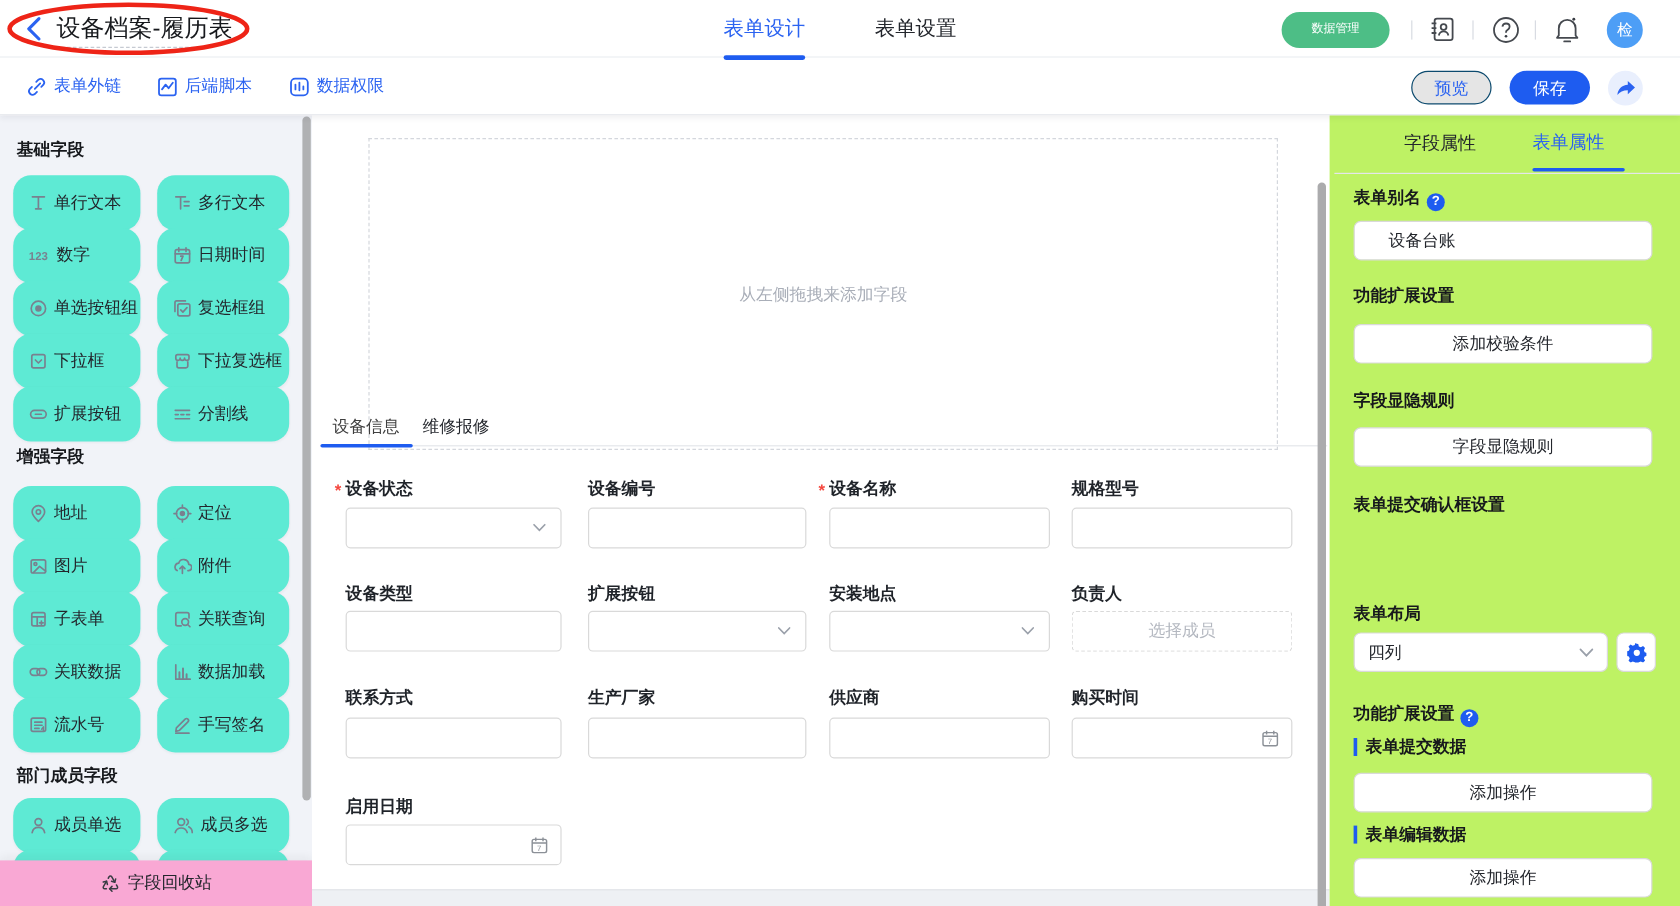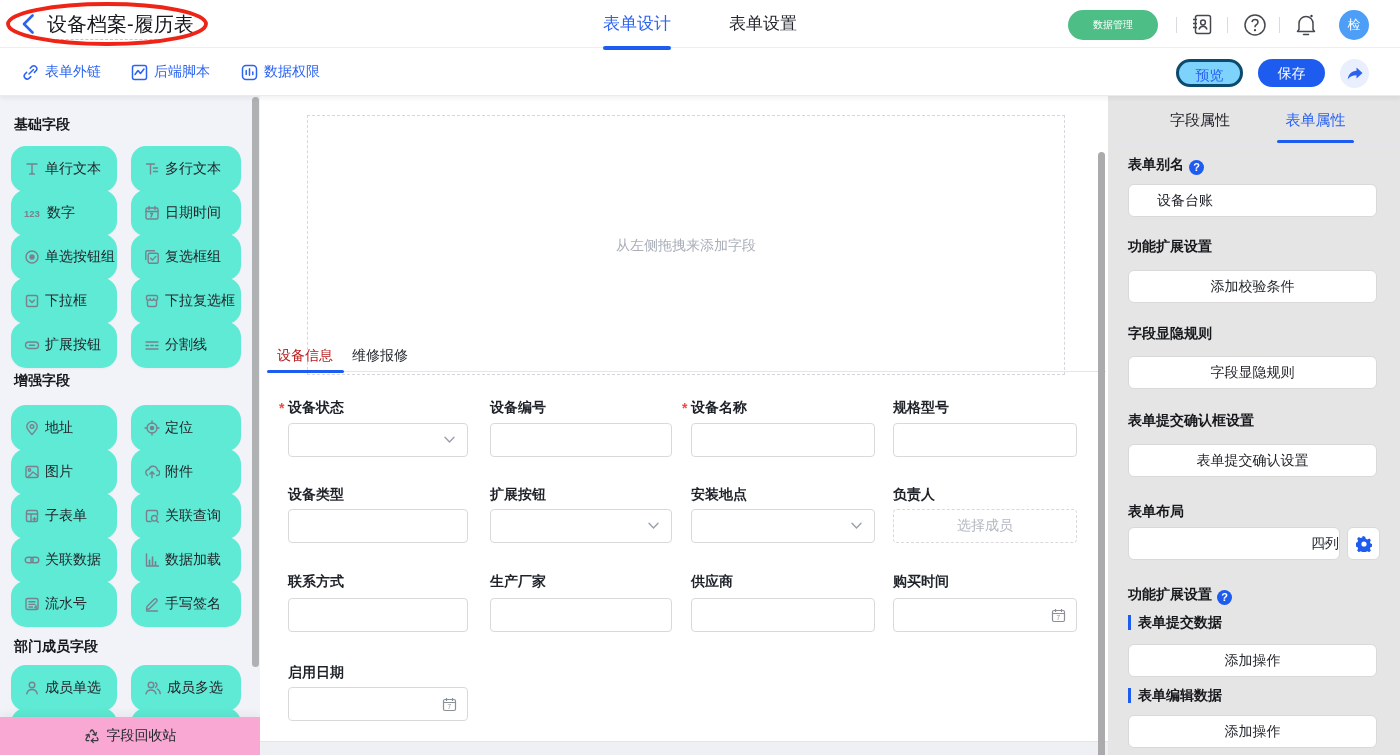--- a/index.html
+++ b/index.html
@@ -16,55 +16,55 @@
   #ttab1:after { content:""; position:absolute; left:0; bottom:-2px; width:68px; height:4px; background:#1e5cf0; border-radius:2px;}
   #ttab2 { left:729px; width:68px; text-align:center; color:#23262c; }
   #btn-green { position:absolute; left:1068px; top:10px; width:90px; height:30px; border-radius:15px; background:#4dbe86; color:#fff; font-size:10px; text-align:center; line-height:30px; }
   .vsep { position:absolute; top:17px; width:1px; height:16px; background:#d8dbe2; }
   .topicon { position:absolute; top:13px; }
   #avatar { position:absolute; left:1339px; top:10px; width:30px; height:30px; border-radius:50%; background:#4d9ef6; color:#fff; font-size:13px; text-align:center; line-height:30px; }
   
   #toolbar { position:absolute; left:0; top:48px; width:1400px; height:48px; background:#fff; border-bottom:1px solid #e9ebef; box-shadow:0 2px 5px rgba(25,35,61,.07); z-index:20; }
   .tlink { position:absolute; top:0; height:48px; display:flex; align-items:center; color:#2b63f1; font-size:14px; }
   .tlink svg { margin-right:6px; }
-  #prevbtn { position:absolute; left:1176px; top:11px; width:67px; height:28px; border:3px solid #0c4a6e; border-radius:14px; color:#2b63f1; font-size:14px; text-align:center; line-height:26px; background:#7dd3fc; }
+  #prevbtn { position:absolute; left:1176px; top:11px; width:67px; height:28px; border:1px solid #0c4a6e; border-radius:14px; color:#2b63f1; font-size:14px; text-align:center; line-height:26px; background:#e5e5e5; }
   #savebtn { position:absolute; left:1258px; top:11px; width:67px; height:28px; border-radius:14px; background:#1e5cf0; color:#fff; font-size:14px; text-align:center; line-height:28px; }
   #sharebtn { position:absolute; left:1340px; top:11px; width:29px; height:29px; border-radius:50%; background:#e9effd; display:flex; align-items:center; justify-content:center; }
   
   #sidebar { position:absolute; left:0; top:96px; width:260px; height:659px; background:#f1f3f8; overflow:hidden; }
   .sechead { position:absolute; left:14px; font-size:14px; font-weight:bold; color:#16181c; }
   .pill { position:absolute; width:106px; height:46px; background:#5eead4; border-radius:15px; display:flex; align-items:center; box-shadow:0 1px 2px rgba(31,35,41,.04); }
   .pill svg { margin-left:13px; flex:none; }
   .pill span { margin-left:5px; font-size:14px; color:#23262c; white-space:nowrap; }
   .pill.c1 { left:11px; } .pill.c2 { left:131px; width:110px; }
   #sb-thumb { position:absolute; left:252px; top:1px; width:7px; height:570px; background:#b0b1b3; border-radius:4px; }
   #recycle { position:absolute; left:0; top:621px; width:260px; height:38px; background:#f9a8d4; box-shadow:0 -3px 8px rgba(31,35,41,.06); display:flex; align-items:center; justify-content:center; font-size:14px; color:#23262c; z-index:5; }
   #recycle svg { margin-right:7px; }
   
   #canvas { position:absolute; left:260px; top:96px; width:848px; height:659px; background:#fff; }
   #dropzone { position:absolute; left:47px; top:19px; width:758px; height:260px; border:1px dashed #d4d7dd; }
   #droptext { position:absolute; left:47px; top:141px; width:758px; text-align:center; font-size:14px; color:#a9aeb8; }
   #ftabline { position:absolute; left:7px; top:275px; width:839px; height:1px; background:#e4e6ea; }
   .ftab { position:absolute; top:246px; height:30px; line-height:26px; font-size:14px; }
-  #ftab1 { left:17px; color:#b91c1c; }
+  #ftab1 { left:17px; color:#404040; }
   #ftab1u { position:absolute; left:7px; top:273.5px; width:77px; height:3.5px; background:#1e5cf0; border-radius:2px; }
   #ftab2 { left:92px; color:#23262c; }
   .flabel { position:absolute; font-size:14px; font-weight:bold; color:#1f2329; white-space:nowrap; }
   .flabel .req { color:#f5483f; position:absolute; left:-9px; top:1px; }
   .finput { position:absolute; height:34px; background:#fff; border:1px solid #d9d9d9; border-radius:4px; }
   .finput.dashed { border-style:dashed; display:flex; align-items:center; justify-content:center; color:#b4b8c0; font-size:14px; }
   .chev { position:absolute; right:12px; top:12px; }
   .calico { position:absolute; right:10px; top:9px; }
   #cv-bottom { position:absolute; left:0; top:645px; width:848px; height:14px; background:#eef0f4; border-top:1px solid #e2e4e8; }
   #cv-thumb { position:absolute; left:838px; top:56px; width:7px; height:603px; background:#ababad; border-radius:4px 4px 0 0; }
   
-  #panel { position:absolute; left:1108px; top:96px; width:292px; height:659px; background:#e5e5e5; }
+  #panel { position:absolute; left:1108px; top:96px; width:292px; height:659px; background:#bef264; }
   .ptab { position:absolute; top:0; height:48px; line-height:48px; font-size:15px; }
   #ptab1 { left:54px; width:76px; text-align:center; color:#23262c; }
-  #ptab2 { left:169px; width:77px; text-align:center; color:#2b63f1; }
+  #ptab2 { left:169px; width:77px; text-align:left; color:#2b63f1;font-family:Liberation Mono, monospace; }
   #ptabu { position:absolute; left:169px; top:43.5px; width:77px; height:3.5px; background:#1e5cf0; border-radius:2px; }
   #psep { position:absolute; left:4px; top:48px; width:288px; height:1px; background:#e4e6eb; }
   .phead { position:absolute; left:20px; font-size:14px; font-weight:bold; color:#16181c; white-space:nowrap; }
   .pbtn { position:absolute; left:20px; width:249px; height:33px; background:#fff; border:1px solid #d9d9d9; border-radius:6px; font-size:14px; color:#23262c; text-align:center; line-height:31px; }
   .qmark { display:inline-block; width:15px; height:15px; border-radius:50%; background:#1e5cf0; color:#fff; font-size:11px; font-weight:bold; text-align:center; line-height:15px; vertical-align:-2px; margin-left:5px; }
   .subhead { position:absolute; left:20px; font-size:14px; font-weight:bold; color:#16181c; border-left:3px solid #1e5cf0; padding-left:7px; line-height:15px; }
 </style>
 </head>
 <body>
 
@@ -376,23 +376,22 @@
   <div id="ptab2" class="ptab">表单属性</div>
   <div id="ptabu"></div>
   <div id="psep"></div>
   <div class="phead" style="top:60px">表单别名<span class="qmark">?</span></div>
   <div class="pbtn" style="top:88px; text-align:left; padding-left:28px;">设备台账</div>
   <div class="phead" style="top:142px">功能扩展设置</div>
   <div class="pbtn" style="top:174px">添加校验条件</div>
   <div class="phead" style="top:229px">字段显隐规则</div>
   <div class="pbtn" style="top:260px">字段显隐规则</div>
   <div class="phead" style="top:316px">表单提交确认框设置</div>
-  <div class="pbtn" style="top:348px">表单提交确认设置</div>
   <div class="phead" style="top:407px">表单布局</div>
-  <div class="pbtn" style="top:431px; width:212px; text-align:right; padding-left:11px;">四列
+  <div class="pbtn" style="top:431px; width:212px; text-align:left; padding-left:11px;">四列
     <svg style="position:absolute; right:11px; top:12px;" width="12" height="8" viewBox="0 0 12 8" fill="none" stroke="#9aa0aa" stroke-width="1.5" stroke-linecap="round">
         <path d="M1 1.2 L6 6.4 L11 1.2"></path>
       </svg>
   </div>
   <div class="pbtn" style="top:431px; left:239px; width:33px;">
     <svg style="position:absolute; left:8px; top:8px;" width="16" height="16" viewBox="0 0 16 16">
         <path fill="#1e5cf0" d="M8 0.5l1.2 0.2 0.5 2 1.7 0.7 1.8-1 1.7 1.7-1 1.8 0.7 1.7 2 0.5v2.4l-2 0.5-0.7 1.7 1 1.8-1.7 1.7-1.8-1-1.7 0.7-0.5 2H6.8l-0.5-2-1.7-0.7-1.8 1-1.7-1.7 1-1.8-0.7-1.7-2-0.5V6.8l2-0.5 0.7-1.7-1-1.8 1.7-1.7 1.8 1 1.7-0.7 0.5-2z M8 5.4a2.6 2.6 0 1 0 0 5.2 2.6 2.6 0 0 0 0-5.2z"></path>
       </svg>
   </div>
   <div class="phead" style="top:490px">功能扩展设置<span class="qmark">?</span></div>

